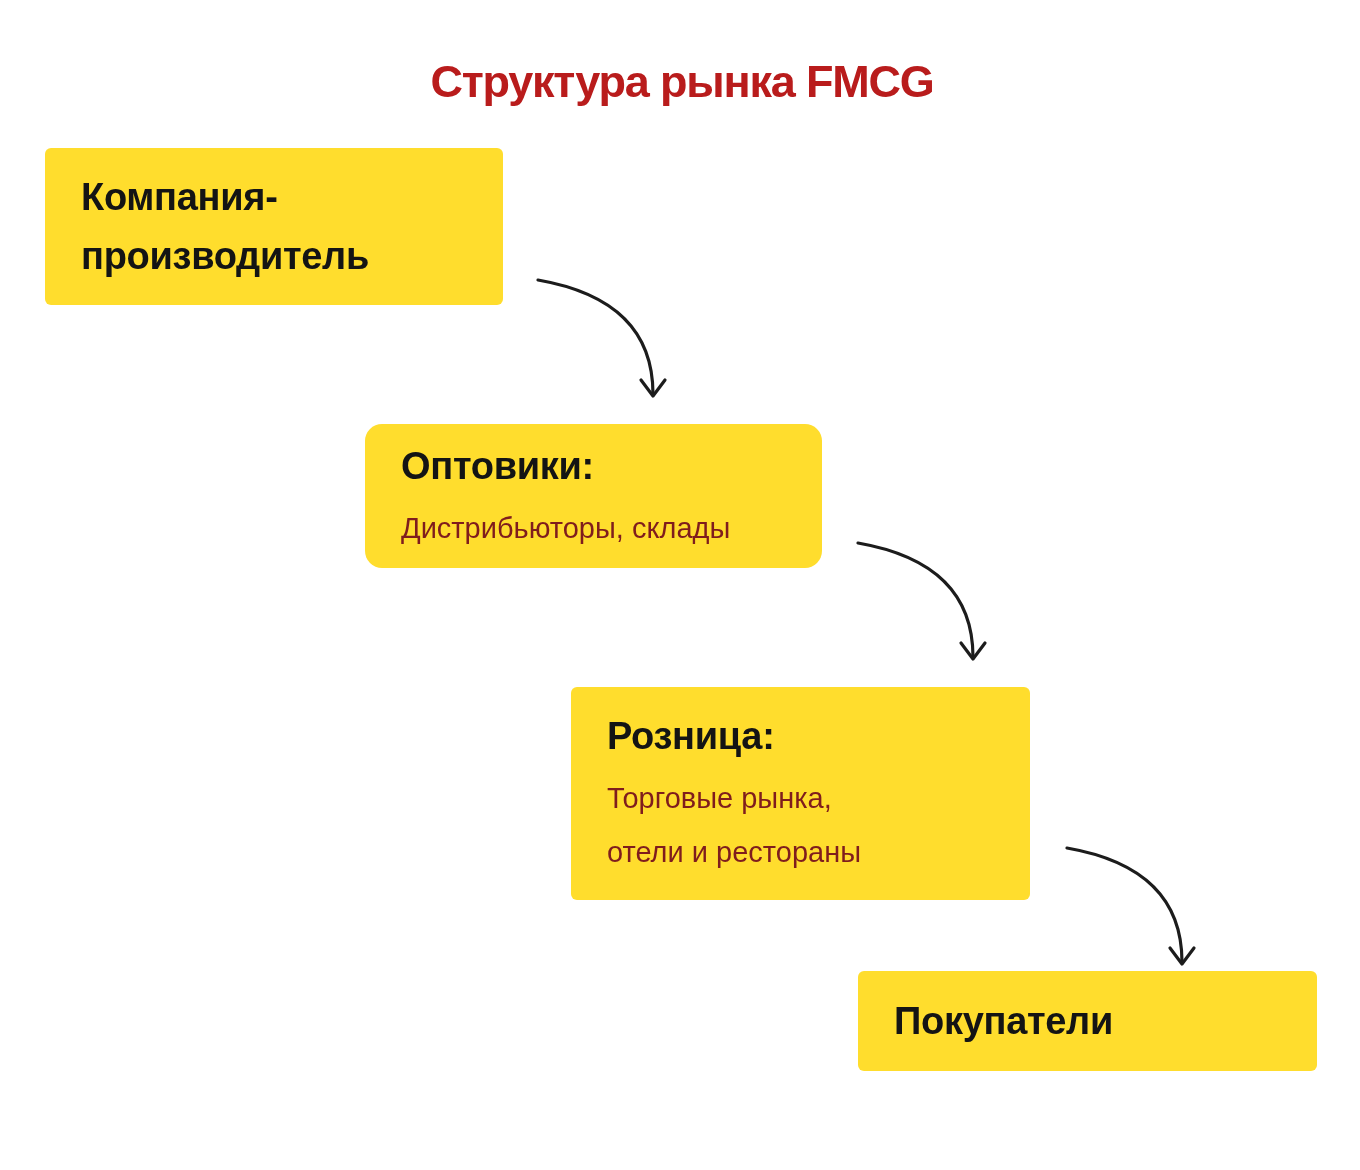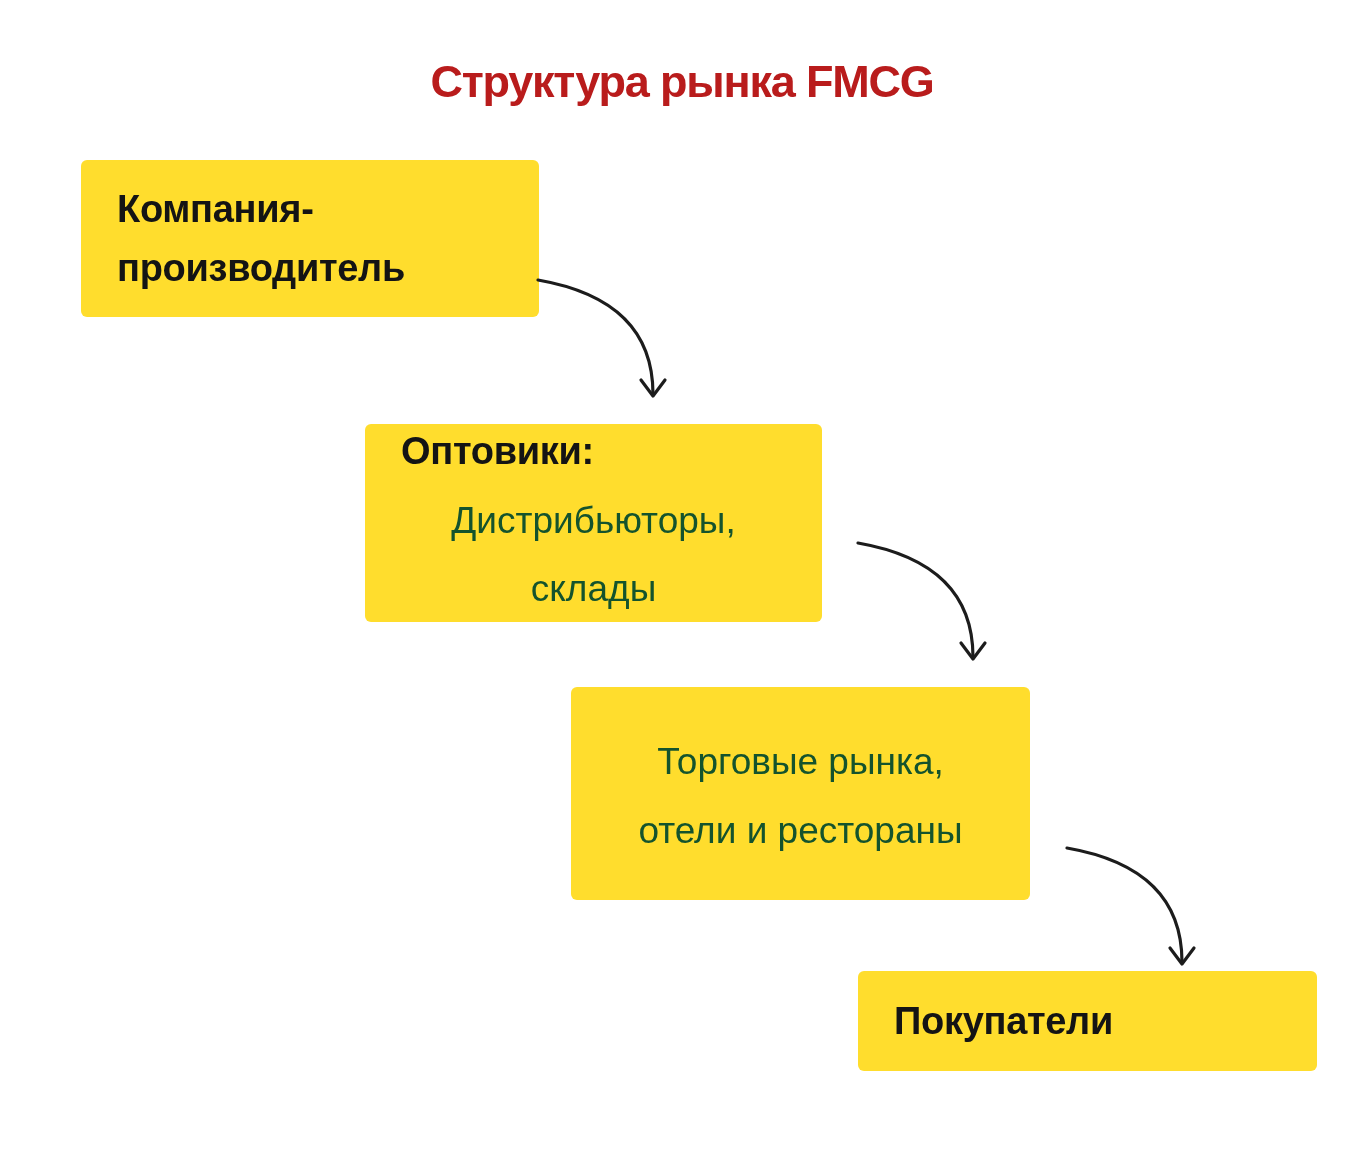--- a/index.html
+++ b/index.html
@@ -39,31 +39,30 @@
   }
   .node-heading {
     font-weight: bold;
     font-size: 38px;
     line-height: 1.55;
     letter-spacing: -0.3px;
     color: #141414;
     white-space: pre-line;
   }
   .node-body {
-    font-size: 37px;
+    font-size: 29px;
     line-height: 1.85;
-    color: #14532d;
+    color: #7f1d1d;
     white-space: pre-line;
     margin-top: 6px;
-    text-align: center;
   }
   .node-body:empty { display: none; }
 
-  .node-1 { left: 45px;  top: 160px;  width: 458px; height: 157px; margin-left: 36px; }
-  .node-2 { left: 365px; top: 424px;  width: 457px; height: 198px; }
+  .node-1 { left: 45px;  top: 148px;  width: 458px; height: 157px; }
+  .node-2 { left: 365px; top: 424px;  width: 457px; height: 144px; border-radius: 17px; }
   .node-3 { left: 571px; top: 687px;  width: 459px; height: 213px; }
   .node-4 { left: 858px; top: 971px; width: 459px; height: 100px; }
 
   .arrow { position: absolute; }
   .arrow-1 { left: 533px; top: 272px; }
   .arrow-2 { left: 853px; top: 535px; }
   .arrow-3 { left: 1062px; top: 840px; }
 </style>
 </head>
 <body>
@@ -86,20 +85,21 @@
     <div class="node-heading">Оптовики:</div>
     <div class="node-body">Дистрибьюторы, склады</div>
   </div>
 
   <svg class="arrow arrow-2" width="140" height="135" viewBox="0 0 140 135" xmlns="http://www.w3.org/2000/svg">
     <path d="M5 8 Q120 28 120 122" fill="none" stroke="#1C1C1C" stroke-width="3.2" stroke-linecap="round"></path>
     <path d="M108 108 L120 124 L132 108" fill="none" stroke="#1C1C1C" stroke-width="3.2" stroke-linecap="round" stroke-linejoin="round"></path>
   </svg>
 
   <div class="node node-3">
+    <div class="node-heading">Розница:</div>
     <div class="node-body">Торговые рынка,
 отели и рестораны</div>
   </div>
 
   <svg class="arrow arrow-3" width="140" height="135" viewBox="0 0 140 135" xmlns="http://www.w3.org/2000/svg">
     <path d="M5 8 Q120 28 120 122" fill="none" stroke="#1C1C1C" stroke-width="3.2" stroke-linecap="round"></path>
     <path d="M108 108 L120 124 L132 108" fill="none" stroke="#1C1C1C" stroke-width="3.2" stroke-linecap="round" stroke-linejoin="round"></path>
   </svg>
 
   <div class="node node-4">

